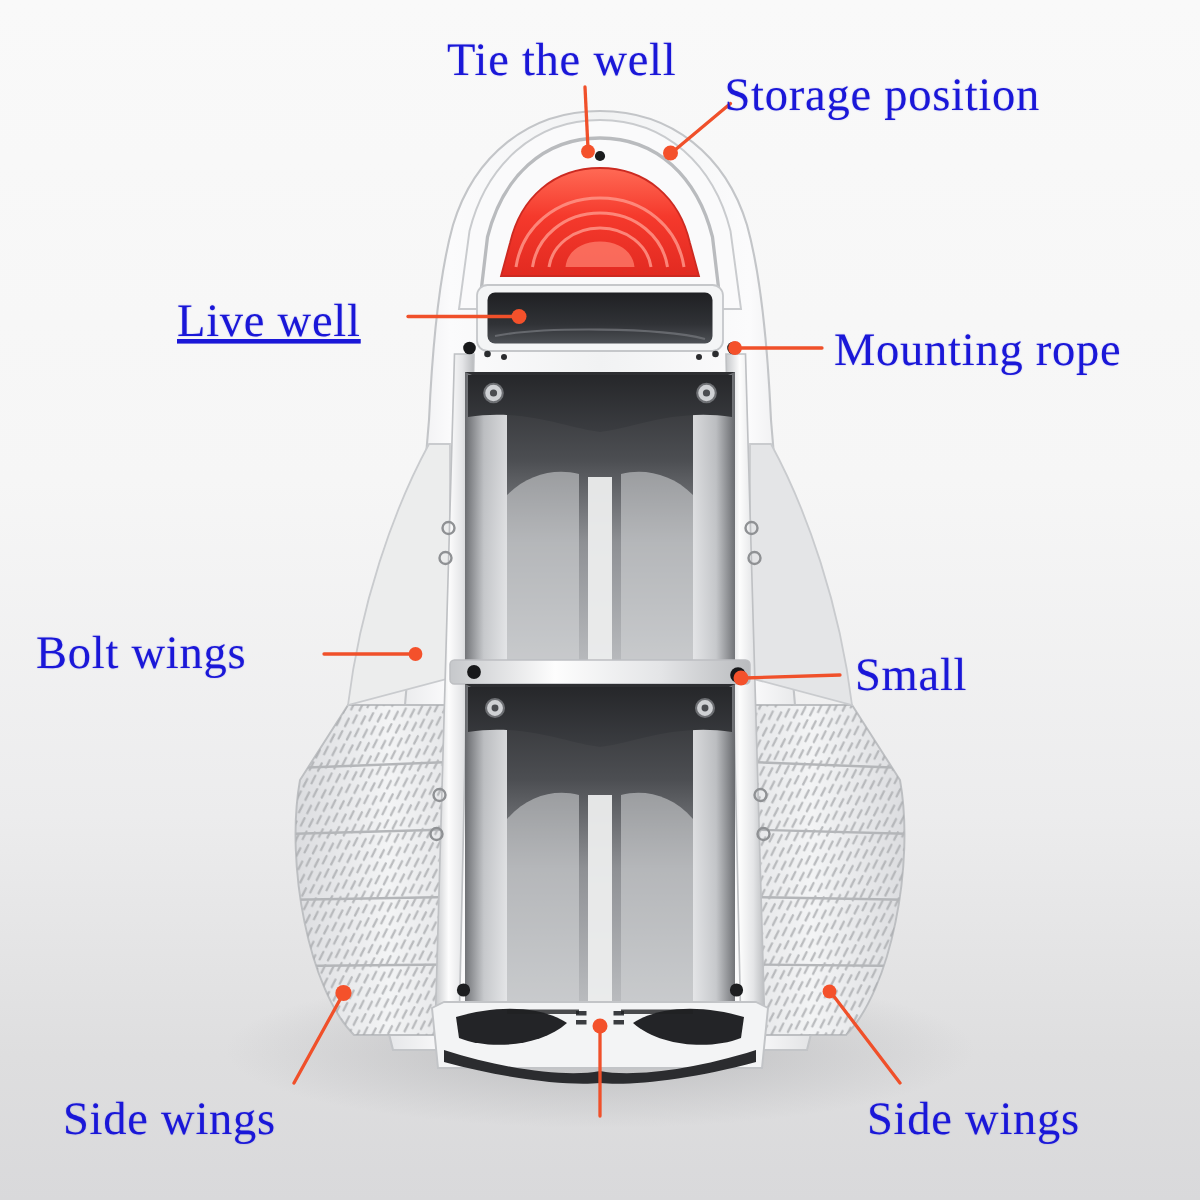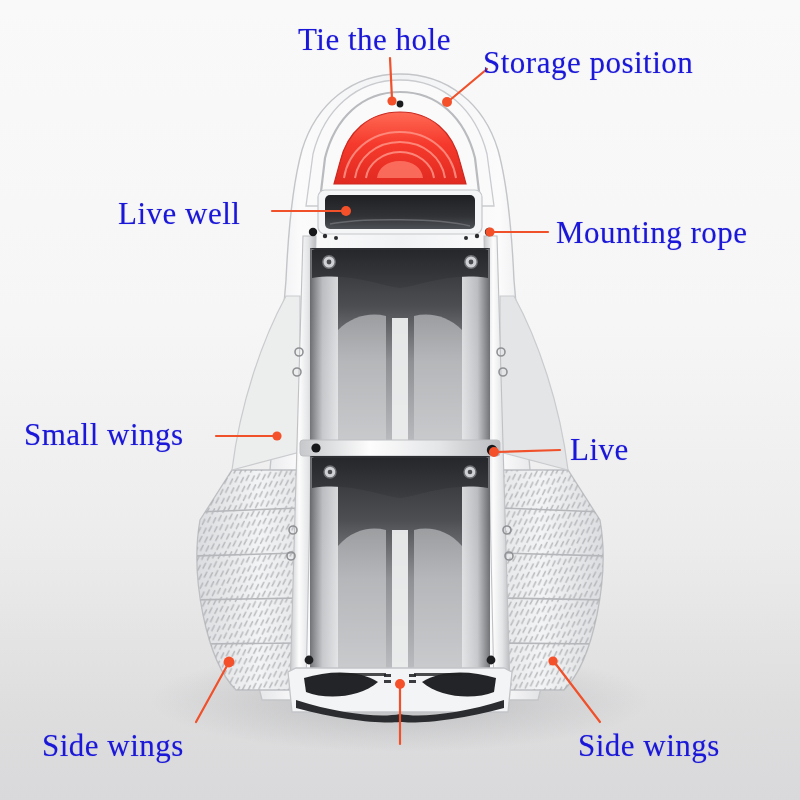--- a/index.html
+++ b/index.html
@@ -258,30 +258,30 @@
       <circle cx="346" cy="211" r="5.0"></circle>
       <circle cx="490" cy="232" r="4.6"></circle>
       <circle cx="277" cy="436" r="4.6"></circle>
       <circle cx="494" cy="452" r="5.0"></circle>
       <circle cx="229" cy="662" r="5.4"></circle>
       <circle cx="400" cy="684" r="5.0"></circle>
       <circle cx="553" cy="661" r="4.6"></circle>
     </g>
   </svg>
 
-  <div class="label" style="left:298px;top:24px;font-size:31px;">Tie the hole</div>
+  <div class="label" style="left:298px;top:24px;font-size:31px;">Tie the well</div>
 
   <div class="label" style="left:483px;top:47px;font-size:31px;">Storage position</div>
 
-  <div class="label" style="left:118px;top:198px;font-size:31px;">Live well</div>
+  <div class="label" style="left:118px;top:198px;font-size:31px;text-decoration:underline;">Live well</div>
 
   <div class="label" style="left:556px;top:217px;font-size:31px;">Mounting rope</div>
 
-  <div class="label" style="left:24px;top:419px;font-size:31px;">Small wings</div>
-
-  <div class="label" style="left:570px;top:434px;font-size:31px;">Live</div>
+  <div class="label" style="left:24px;top:419px;font-size:31px;">Bolt wings</div>
+
+  <div class="label" style="left:570px;top:434px;font-size:31px;">Small</div>
 
   <div class="label" style="left:42px;top:730px;font-size:31px;">Side wings</div>
 
 
   <div class="label" style="left:578px;top:730px;font-size:31px;">Side wings</div>
 
 </div>
 
 </body></html>

